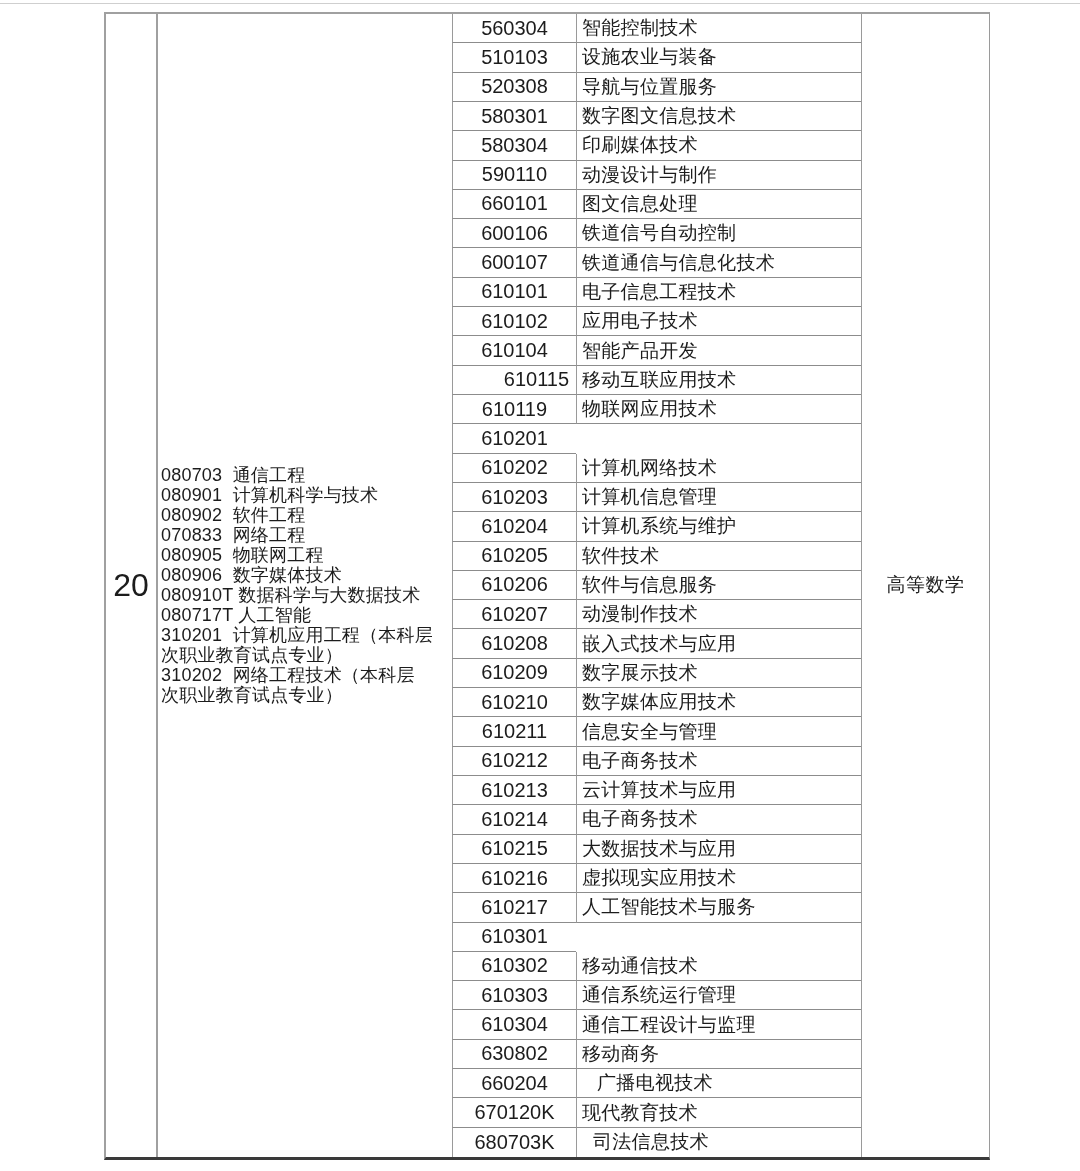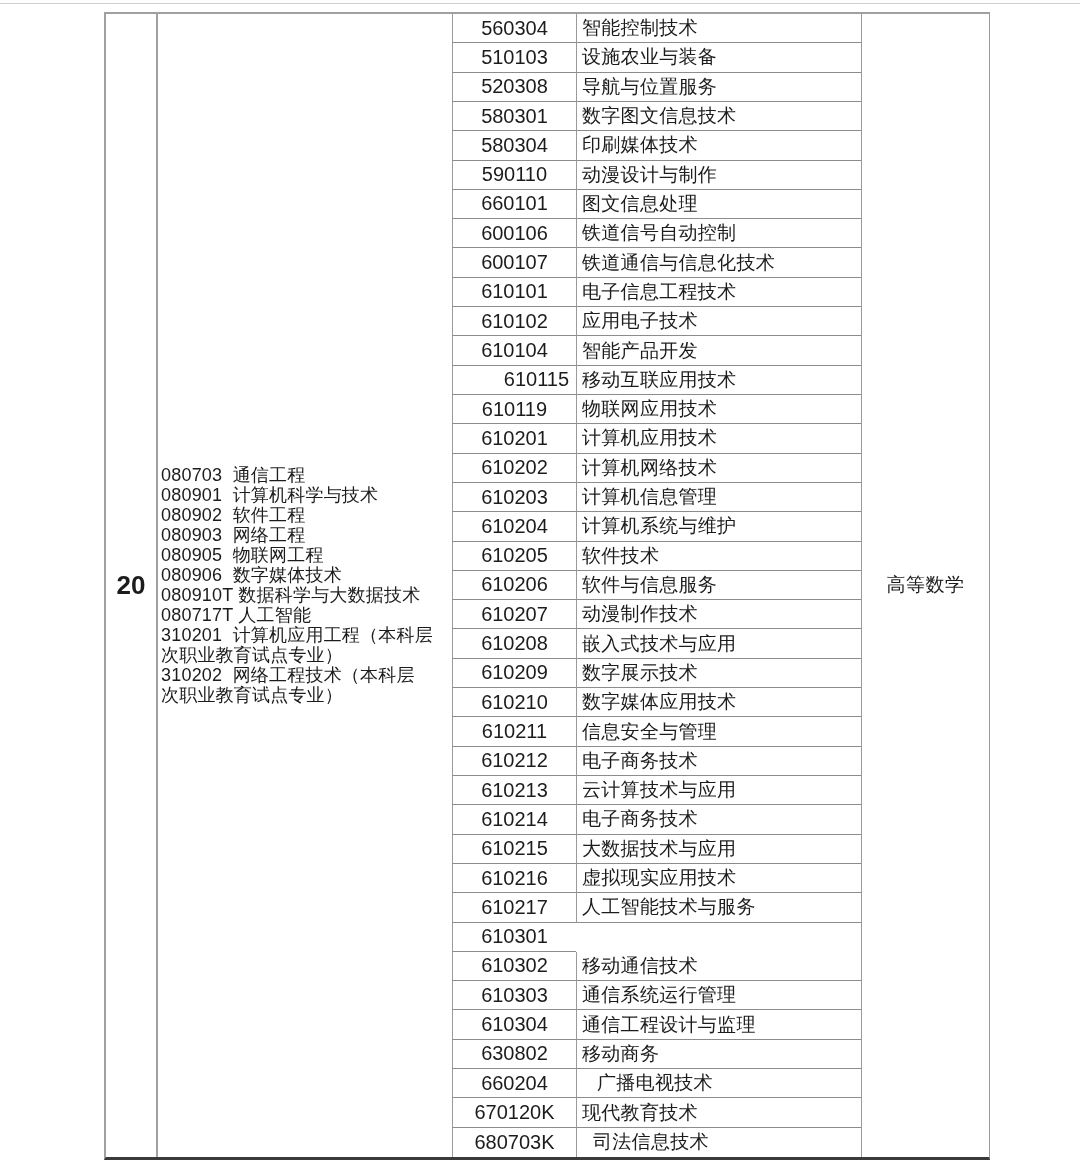--- a/index.html
+++ b/index.html
@@ -20,22 +20,21 @@
     border-top:2px solid #a0a0a0;
     border-left:2px solid #a0a0a0;
     border-right:1px solid #9a9a9a;
     border-bottom:3px solid #3a3a3a;
     background:#ffffff;
   }
   .cell{box-sizing:border-box;}
   .cell-num{
     grid-column:1;grid-row:1 / span 39;
     display:flex;align-items:center;justify-content:center;
-    font-size:26px;
-    font-weight:bold;
+    font-size:32px;
   }
   .cell-majors{
     grid-column:2;grid-row:1 / span 39;
     border-left:2px solid #a0a0a0;
     display:flex;flex-direction:column;justify-content:center;
     padding-left:3px;
   }
   .major-line{
     font-size:18px;line-height:20px;white-space:pre;letter-spacing:0.2px;
   }
@@ -70,21 +69,21 @@
   <div class="cell cell-num">20</div>
 
   <div class="cell cell-majors">
 
       <div class="major-line">080703  通信工程</div>
 
       <div class="major-line">080901  计算机科学与技术</div>
 
       <div class="major-line">080902  软件工程</div>
 
-      <div class="major-line">080903  网络工程</div>
+      <div class="major-line">070833  网络工程</div>
 
       <div class="major-line">080905  物联网工程</div>
 
       <div class="major-line">080906  数字媒体技术</div>
 
       <div class="major-line">080910T 数据科学与大数据技术</div>
 
       <div class="major-line">080717T 人工智能</div>
 
       <div class="major-line">310201  计算机应用工程（本科层</div>
@@ -134,21 +133,20 @@
     <div class="cell row-code" style="grid-row: 12;">610104</div>
     <div class="cell row-name" style="grid-row: 12;">智能产品开发</div>
 
     <div class="cell row-code" style="grid-row: 13; padding-left: 44px;">610115</div>
     <div class="cell row-name" style="grid-row: 13;">移动互联应用技术</div>
 
     <div class="cell row-code" style="grid-row: 14;">610119</div>
     <div class="cell row-name" style="grid-row: 14;">物联网应用技术</div>
 
     <div class="cell row-code" style="grid-row: 15;">610201</div>
-    <div class="cell row-name" style="grid-row: 15;">计算机应用技术</div>
 
     <div class="cell row-code" style="grid-row: 16;">610202</div>
     <div class="cell row-name" style="grid-row: 16;">计算机网络技术</div>
 
     <div class="cell row-code" style="grid-row: 17;">610203</div>
     <div class="cell row-name" style="grid-row: 17;">计算机信息管理</div>
 
     <div class="cell row-code" style="grid-row: 18;">610204</div>
     <div class="cell row-name" style="grid-row: 18;">计算机系统与维护</div>
 

